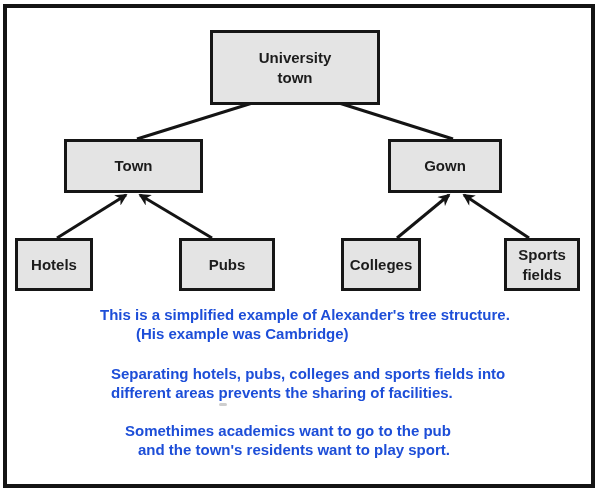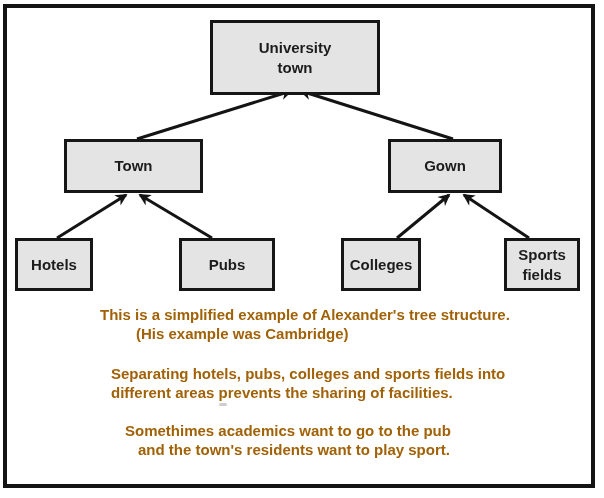--- a/index.html
+++ b/index.html
@@ -41,33 +41,33 @@
     display: flex;
     align-items: center;
     justify-content: center;
     text-align: center;
     font-weight: bold;
     font-size: 15px;
     line-height: 20px;
     color: #1c1c1c;
     white-space: pre-line;
   }
-  .n-university { left: 210px; top: 20px;  width: 170px; height: 75px; }
+  .n-university { left: 210px; top: 30px;  width: 170px; height: 75px; }
   .n-town       { left: 64px;  top: 139px; width: 139px; height: 54px; }
   .n-gown       { left: 388px; top: 139px; width: 114px; height: 54px; }
   .n-hotels     { left: 15px;  top: 238px; width: 78px;  height: 53px; }
   .n-pubs       { left: 179px; top: 238px; width: 96px;  height: 53px; }
   .n-colleges   { left: 341px; top: 238px; width: 80px;  height: 53px; }
   .n-sports     { left: 504px; top: 238px; width: 76px;  height: 53px; }
   .cap {
     position: absolute;
     font-weight: bold;
     font-size: 15px;
     line-height: 19px;
-    color: #a16207;
+    color: #1d4ed8;
     white-space: nowrap;
   }
   .p1l1 { left: 100px; top: 305px; }
   .p1l2 { left: 100px; top: 324px; margin-left: 36px; }
   .p2l1 { left: 111px; top: 364px; }
   .p2l2 { left: 111px; top: 383px; }
   .p3l1 { left: 125px; top: 421px; }
   .p3l2 { left: 138px; top: 440px; }
   .smudge {
     position: absolute;

